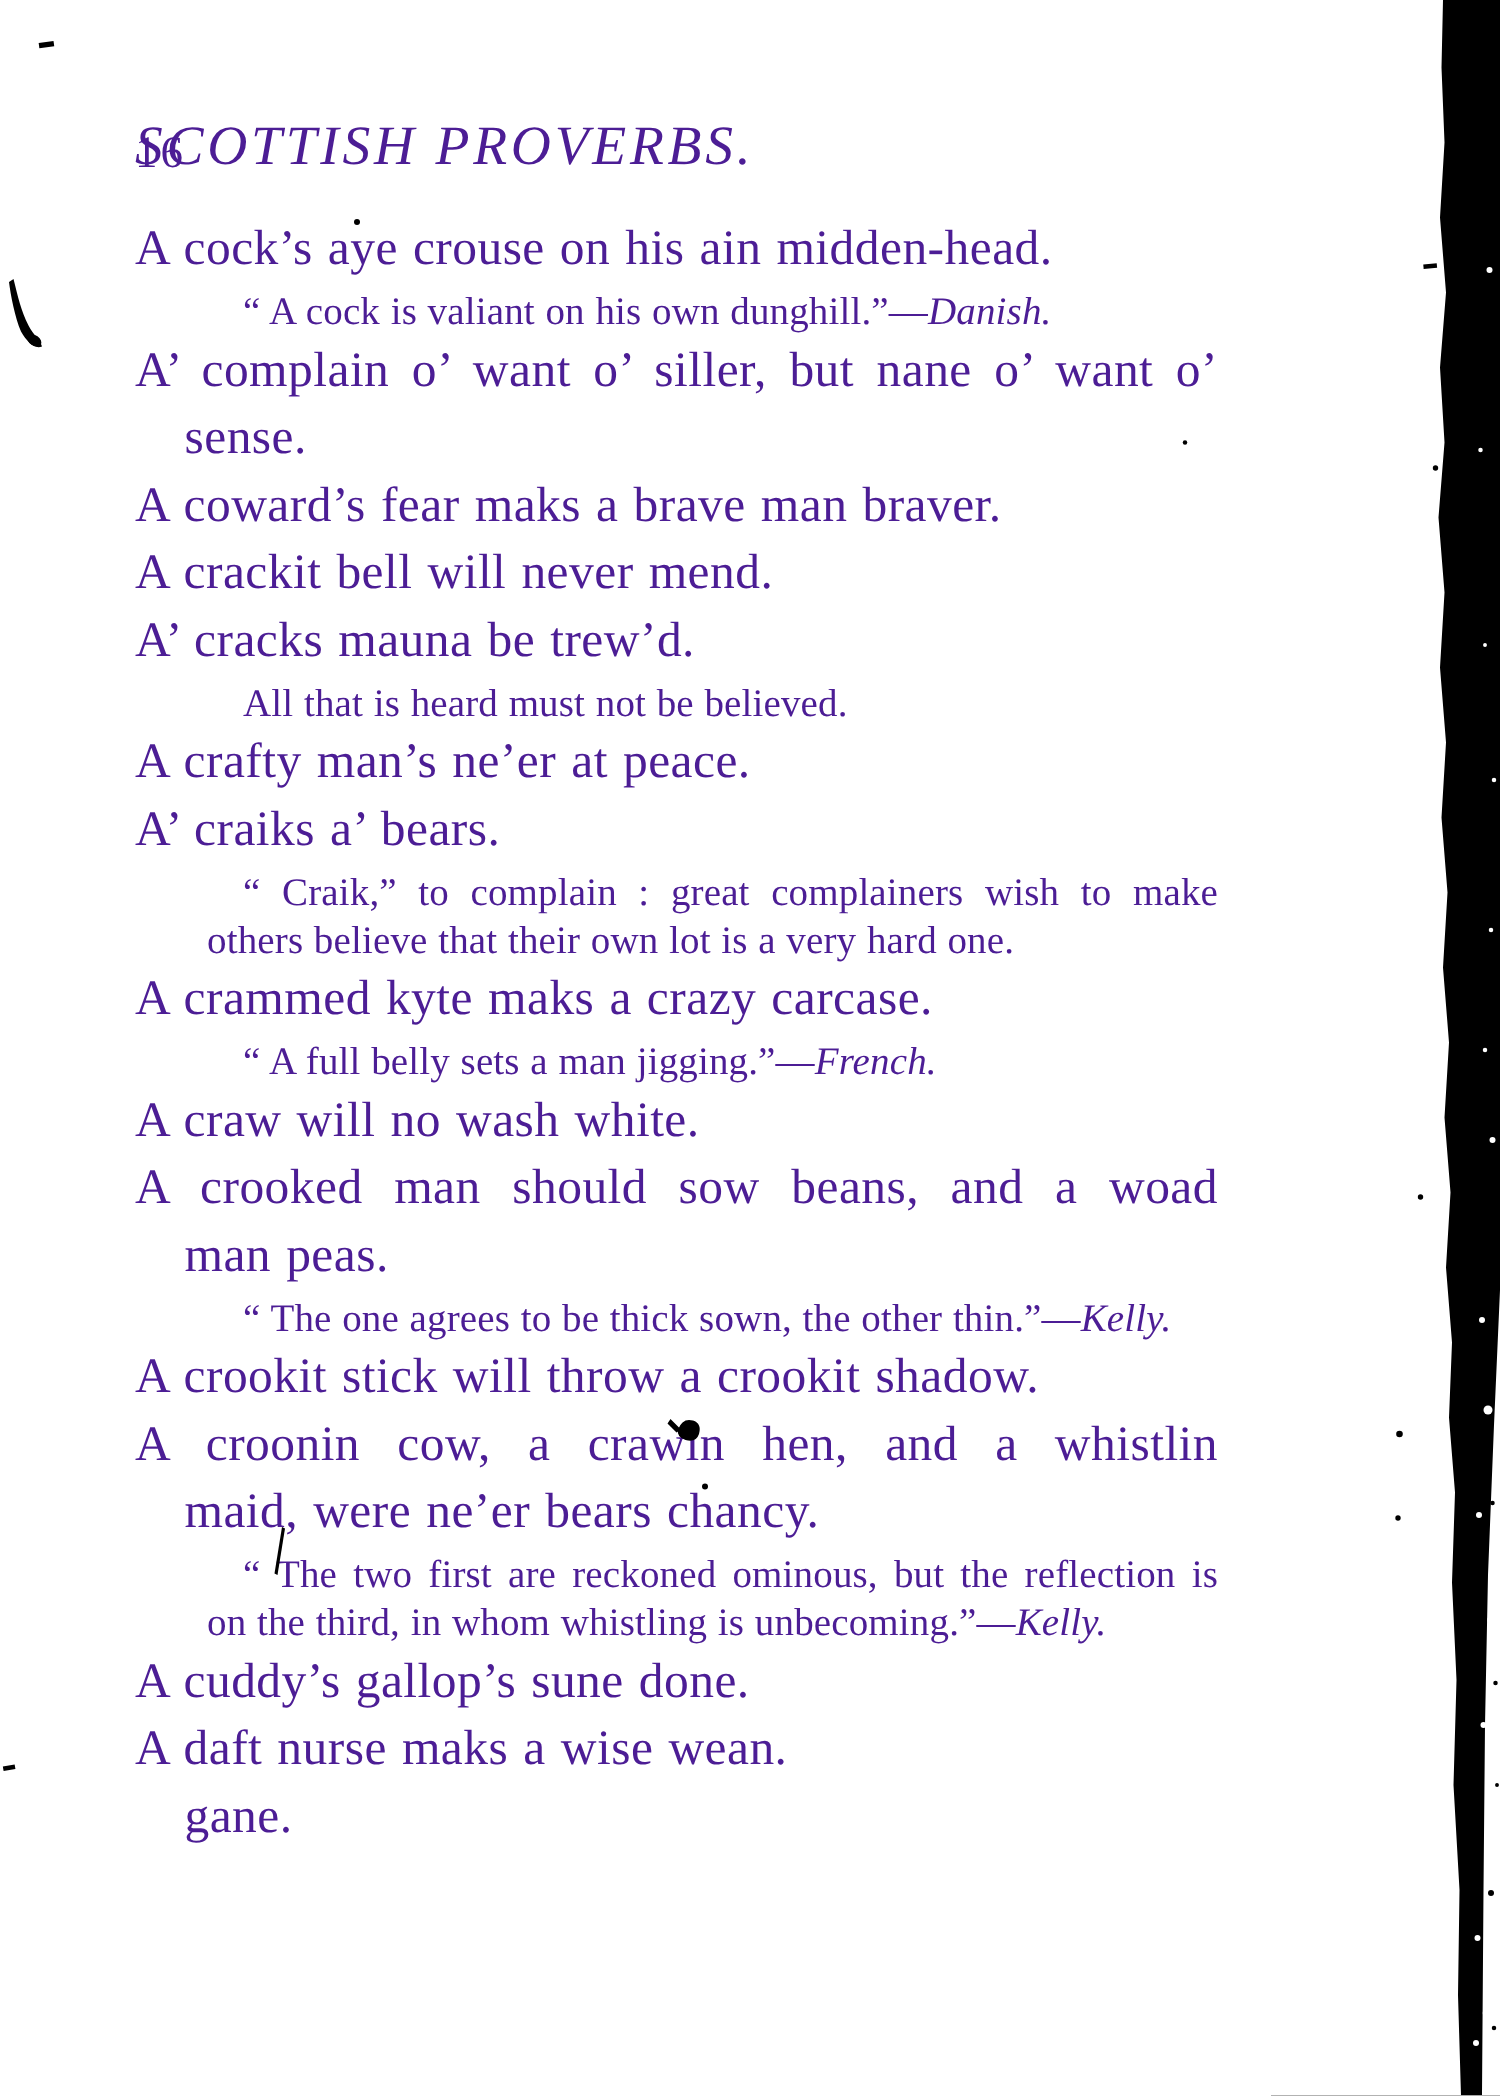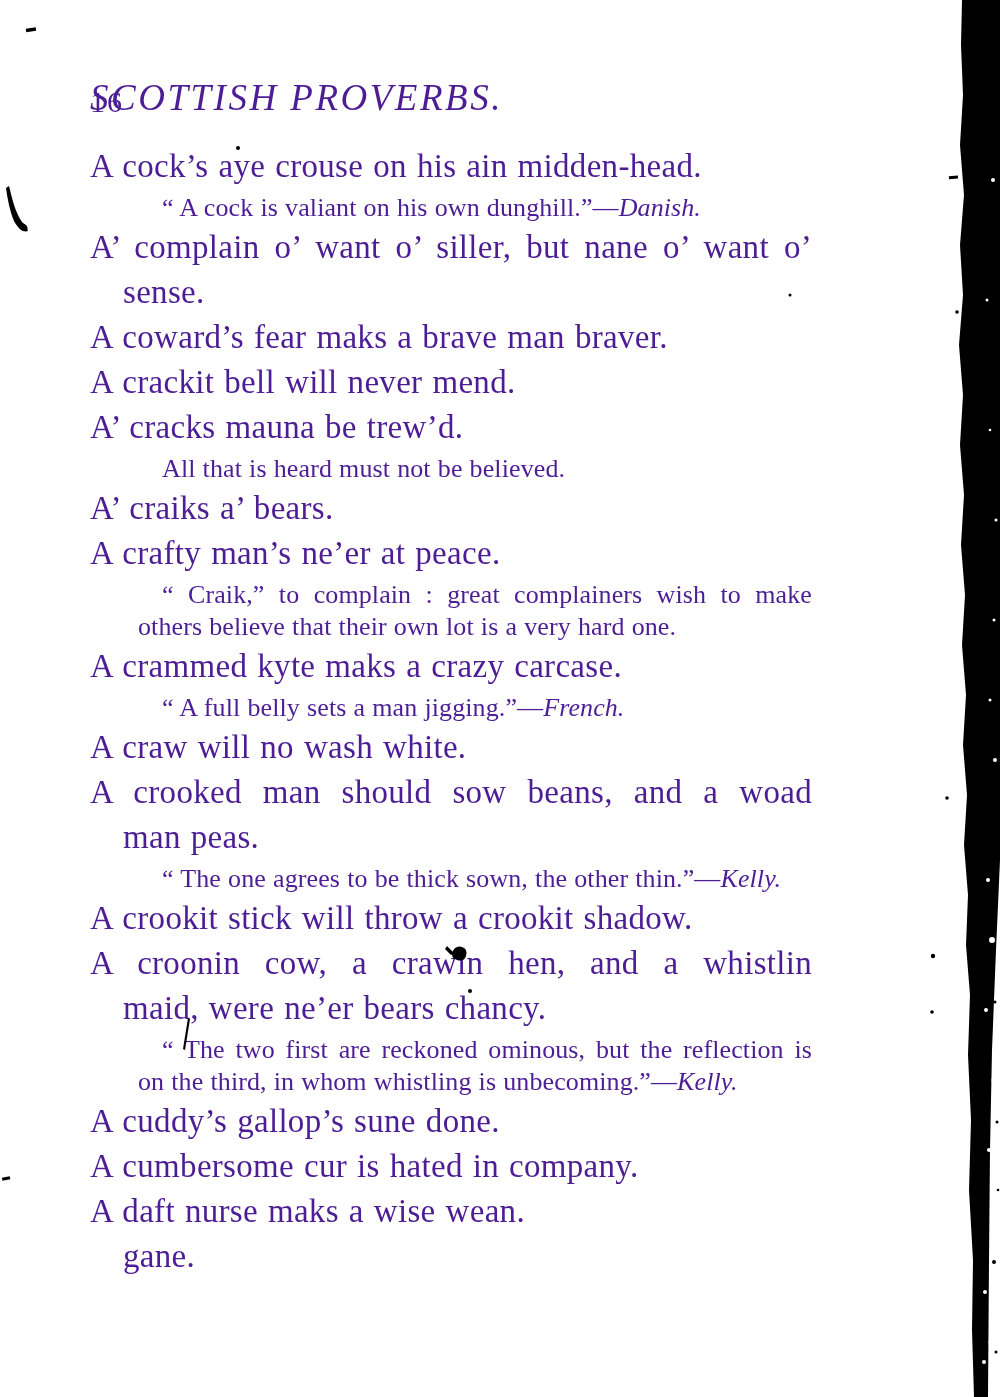--- a/index.html
+++ b/index.html
@@ -99,24 +99,24 @@
       <div class="entry proverb">
         <div class="line first"><span>A crackit bell will never mend.</span></div>
       </div>
       <div class="entry proverb">
         <div class="line first"><span>A’ cracks mauna be trew’d.</span></div>
       </div>
       <div class="entry note">
         <div class="line first"><span>All that is heard must not be believed.</span></div>
       </div>
       <div class="entry proverb">
+        <div class="line first"><span>A crafty man’s ne’er at peace.</span></div>
+      </div>
+      <div class="entry proverb">
         <div class="line first"><span>A’ craiks a’ bears.</span></div>
-      </div>
-      <div class="entry proverb">
-        <div class="line first"><span>A crafty man’s ne’er at peace.</span></div>
       </div>
       <div class="entry note">
         <div class="line first fill"><span>“ Craik,” to complain : great complainers wish to make</span></div>
         <div class="line cont"><span>others believe that their own lot is a very hard one.</span></div>
       </div>
       <div class="entry proverb">
         <div class="line first"><span>A crammed kyte maks a crazy carcase.</span></div>
       </div>
       <div class="entry note">
         <div class="line first"><span>“ A full belly sets a man jigging.”—</span><i>French.</i></div>
@@ -137,23 +137,20 @@
       <div class="entry proverb">
         <div class="line first fill"><span>A croonin cow, a crawin hen, and a whistlin</span></div>
         <div class="line cont"><span>maid, were ne’er bears chancy.</span></div>
       </div>
       <div class="entry note">
         <div class="line first fill"><span>“ The two first are reckoned ominous, but the reflection is</span></div>
         <div class="line cont"><span>on the third, in whom whistling is unbecoming.”—</span><i>Kelly.</i></div>
       </div>
       <div class="entry proverb">
         <div class="line first"><span>A cuddy’s gallop’s sune done.</span></div>
-      </div>
-      <div class="entry proverb">
-        <div class="line first"><span>A cumbersome cur is hated in company.</span></div>
       </div>
       <div class="entry proverb">
         <div class="line first"><span>A daft nurse maks a wise wean.</span></div>
       </div>
       <div class="entry proverb">
         <div class="line cont"><span>gane.</span></div>
       </div>
     </div>
 
   <svg class="artifacts" viewBox="0 0 1000 1397" xmlns="http://www.w3.org/2000/svg">

